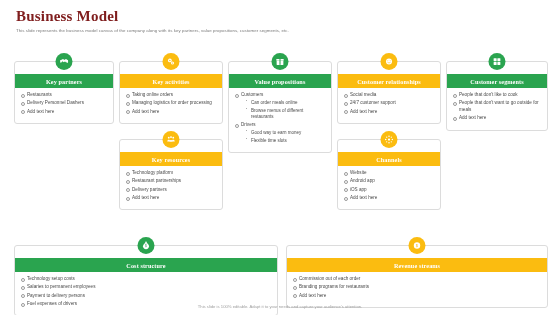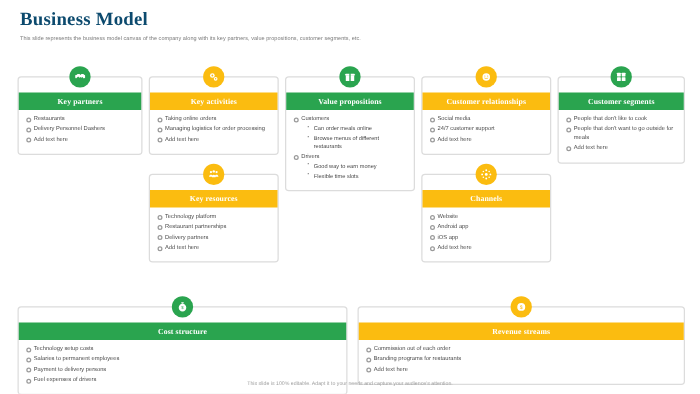--- a/index.html
+++ b/index.html
@@ -15,21 +15,21 @@
   .corner-arc {
     position:absolute; top:-14px; right:-12px; width:34px; height:34px;
     border:4px solid #FBBC10; border-radius:50%;
     border-left-color:transparent; border-bottom-color:transparent;
     transform: rotate(12deg);
   }
 
   .title {
     position:absolute; left:16px; top:8px;
     font-family:"Liberation Serif", serif;
-    font-size:15px; font-weight:700; color:#0c4a6e; letter-spacing:.2px;
+    font-size:15px; font-weight:700; color:#7f1d1d; letter-spacing:.2px;
   }
   .subtitle {
     position:absolute; left:16px; top:28px; width:420px;
     font-size:4.4px; color:#7a7a7a; letter-spacing:.05px; line-height:1.4;
   }
   .footer {
     position:absolute; left:0; right:0; bottom:6px; text-align:center;
     font-size:4.2px; color:#a0a0a0;
   }
 

